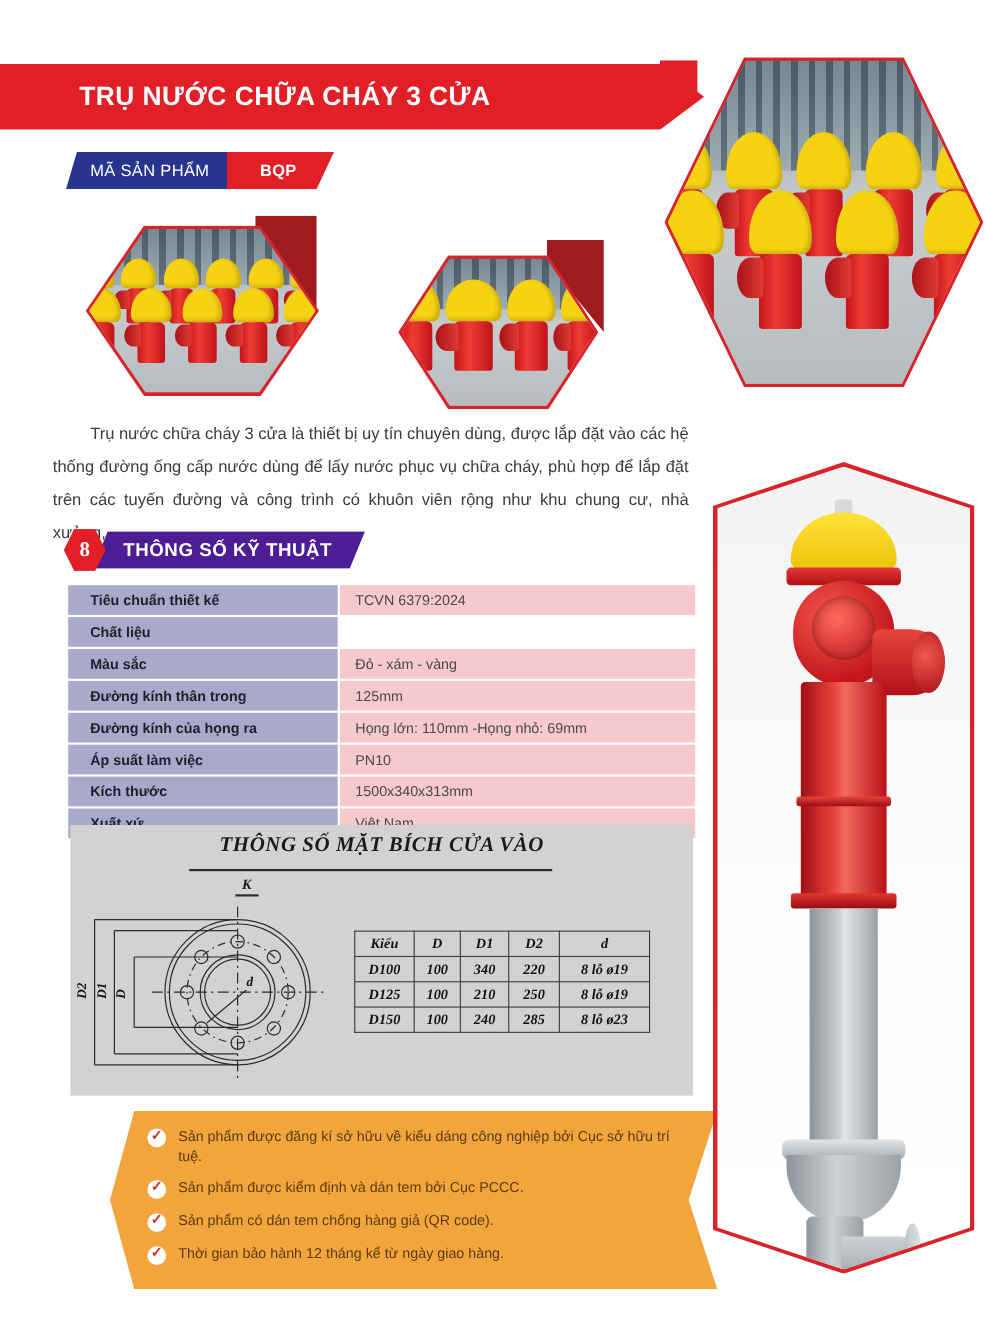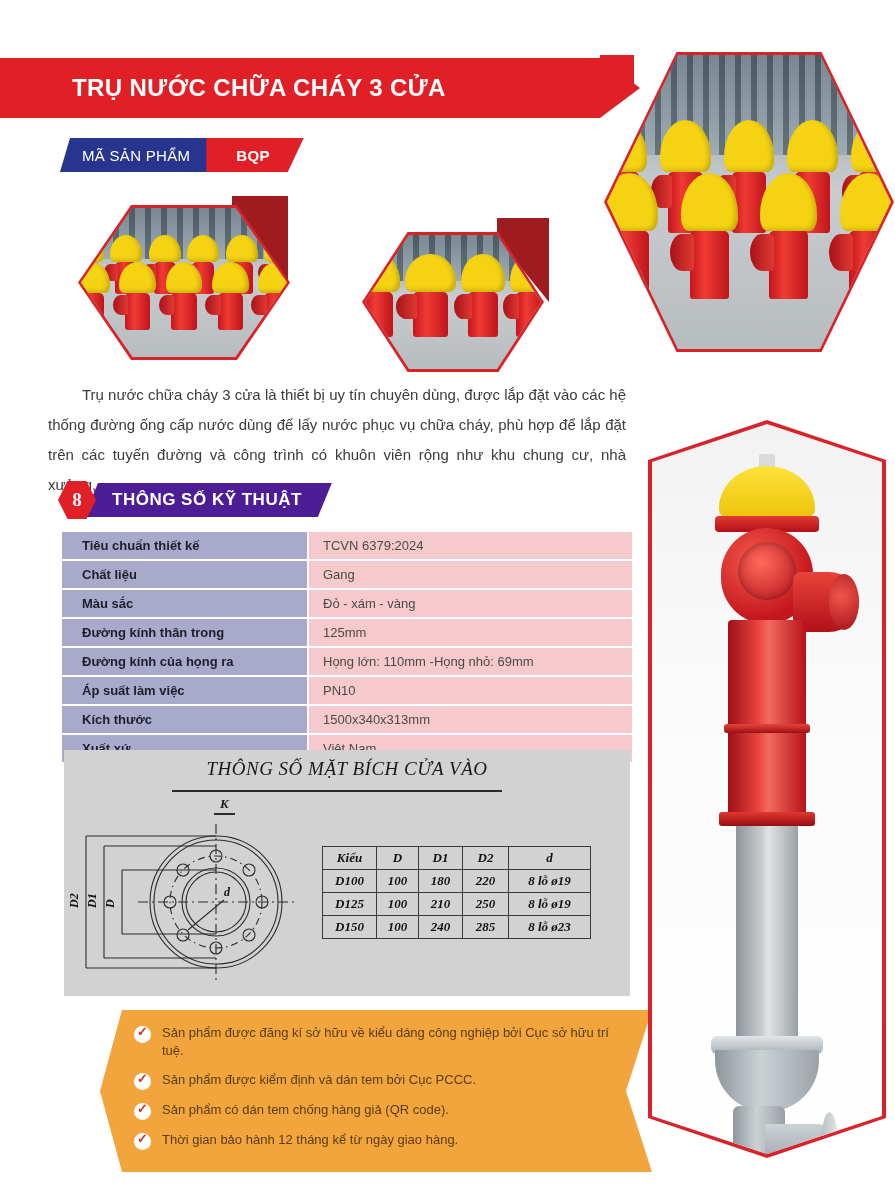--- a/index.html
+++ b/index.html
@@ -119,21 +119,21 @@
     display:flex; align-items:center; padding-left:14px; margin-left:2px;
   }
 
   
   .draw-panel {
     position:absolute; left:64px; top:750px; width:566px; height:246px;
     background:#d2d2d2;
   }
   .draw-title {
     position:absolute; left:0; right:0; top:8px; text-align:center;
-    font-family:"Liberation Serif", serif; font-style:italic; font-weight:normal;
+    font-family:"Liberation Serif", serif; font-style:italic; font-weight:bold;
     font-size:19px; color:#1a1a1a; letter-spacing:.5px;
   }
   .draw-title-rule { position:absolute; left:108px; top:40px; width:330px; height:2px; background:#2b2b2b; }
   .k-label {
     position:absolute; left:150px; top:46px; font-family:"Liberation Serif", serif;
     font-style:italic; font-weight:bold; font-size:13px; color:#1a1a1a;
     border-bottom:2px solid #2b2b2b; padding:0 6px 1px;
   }
 
   
@@ -468,21 +468,20 @@
     <div class="sec-bar">THÔNG SỐ KỸ THUẬT</div>
   </div>
 
   <div class="spec">
     <div class="spec-row">
       <div class="spec-key">Tiêu chuẩn thiết kế</div>
       <div class="spec-val">TCVN  6379:2024</div>
     </div>
     <div class="spec-row">
       <div class="spec-key">Chất liệu</div>
-      <div class="spec-val">Gang</div>
     </div>
     <div class="spec-row">
       <div class="spec-key">Màu sắc</div>
       <div class="spec-val">Đỏ - xám - vàng</div>
     </div>
     <div class="spec-row">
       <div class="spec-key">Đường kính thân trong</div>
       <div class="spec-val">125mm</div>
     </div>
     <div class="spec-row">
@@ -553,21 +552,21 @@
           <tr>
         <td class="c0">Kiểu</td>
         <td class="c1">D</td>
         <td class="c2">D1</td>
         <td class="c3">D2</td>
         <td class="c4">d</td>
       </tr>
       <tr>
         <td>D100</td>
         <td>100</td>
-        <td>180</td>
+        <td>340</td>
         <td>220</td>
         <td>8 lỗ ø19</td>
       </tr>
       <tr>
         <td>D125</td>
         <td>100</td>
         <td>210</td>
         <td>250</td>
         <td>8 lỗ ø19</td>
       </tr>

